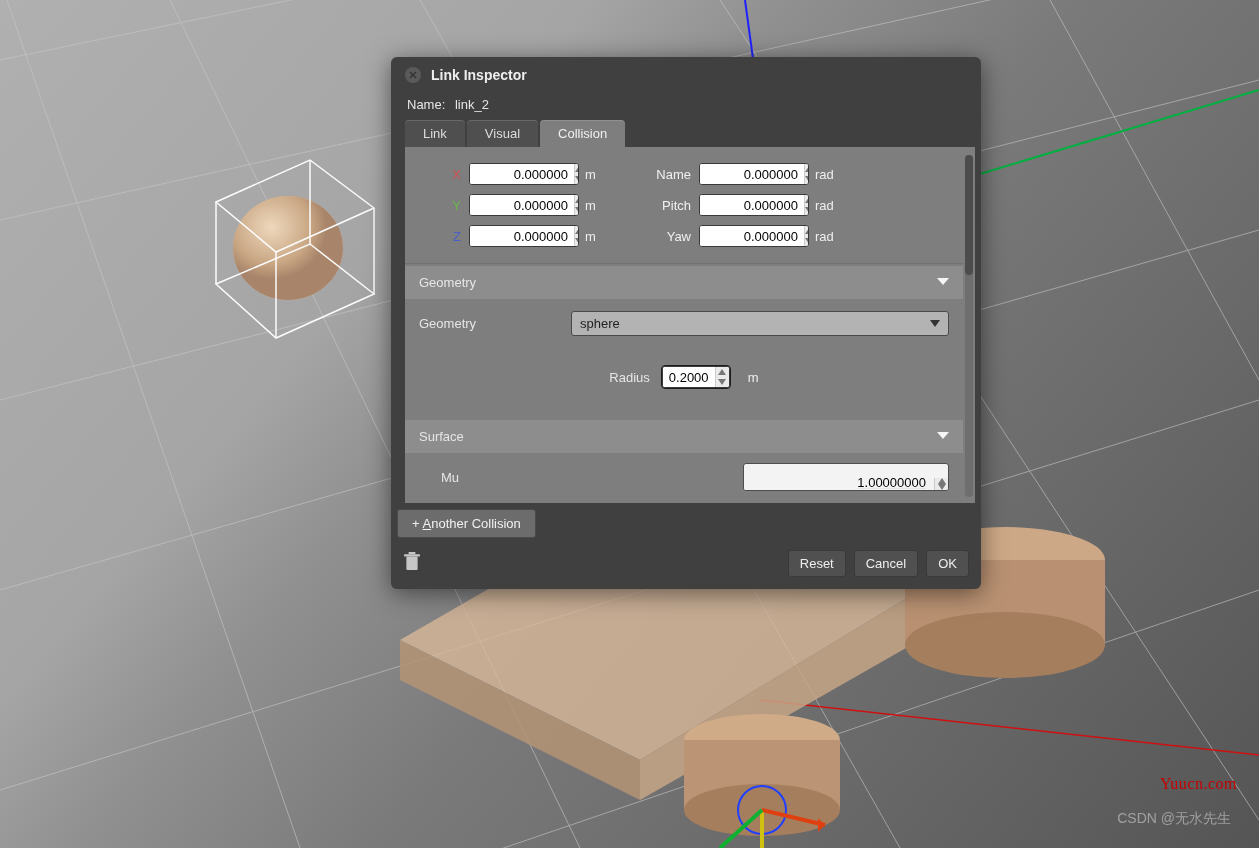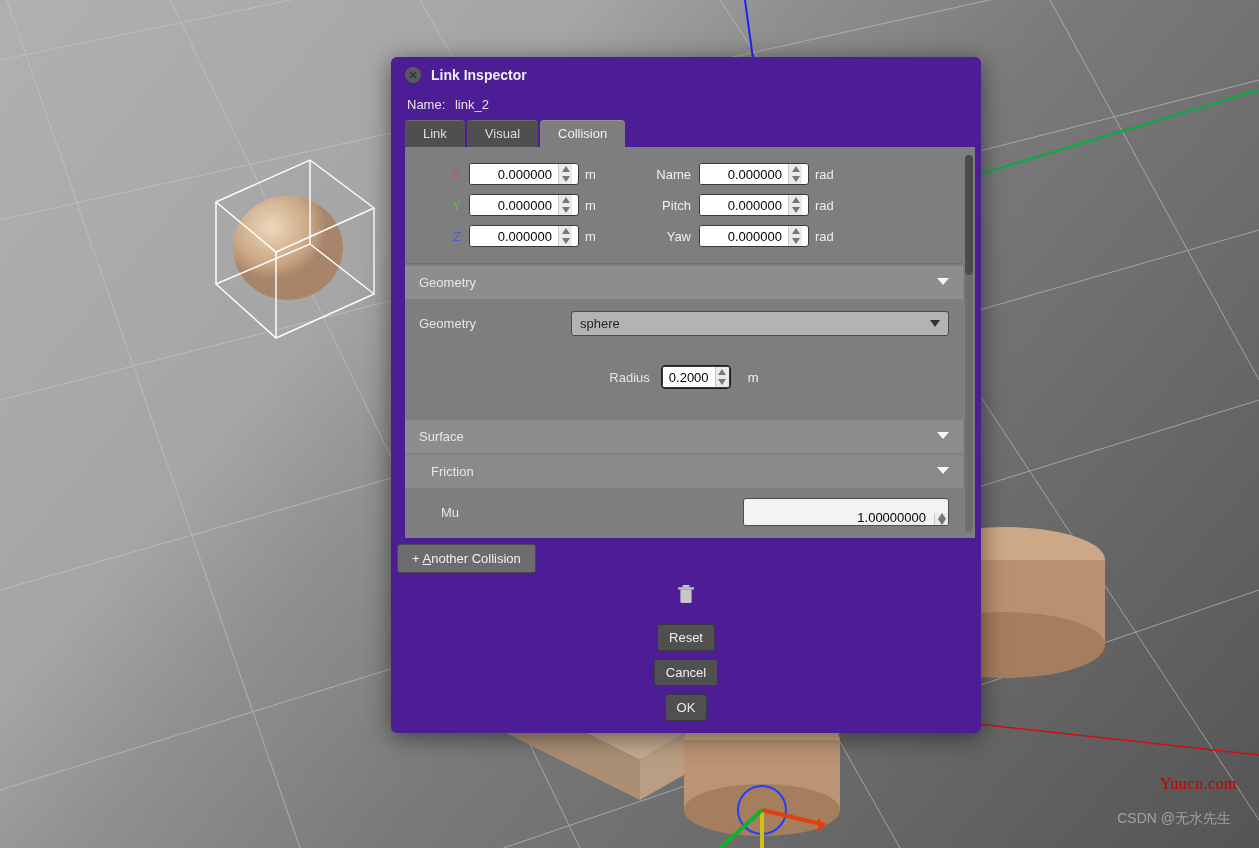--- a/index.html
+++ b/index.html
@@ -6,21 +6,21 @@
 body { width: 1259px; height: 848px; background: #7d7d7d; overflow: hidden; position: relative; }
 
 
 .viewport { position: absolute; inset: 0; background: linear-gradient(130deg, #b0b0b0 0%, #a5a5a5 30%, #909090 40%, #7a7a7a 55%, #6a6a6a 75%, #555 100%); }
 .viewport svg { position: absolute; inset: 0; }
 
 .watermark-csdn { position: absolute; right: 28px; bottom: 20px; color: #d8d8d8; opacity: .55; font-size: 14px; }
 .watermark-yuucn { position: absolute; right: 22px; bottom: 55px; color: #c60000; font-family: serif; font-size: 16px; letter-spacing: .5px; }
 
 
-.dialog { position: absolute; left: 391px; top: 57px; width: 590px; background: #4c1d95; border-radius: 6px; box-shadow: 0 4px 24px rgba(0,0,0,.5); color: #e6e6e6; font-size: 13px; }
+.dialog { position: absolute; left: 391px; top: 57px; width: 590px; background: #404040; border-radius: 6px; box-shadow: 0 4px 24px rgba(0,0,0,.5); color: #e6e6e6; font-size: 13px; }
 .title-bar { display: flex; align-items: center; padding: 10px 14px 8px; gap: 10px; }
 .close-btn { width: 16px; height: 16px; border-radius: 50%; background: #5a5a5a; display: flex; align-items: center; justify-content: center; cursor: pointer; }
 .close-btn svg { width: 10px; height: 10px; }
 .dlg-title { font-weight: bold; font-size: 14px; color: #eee; }
 .name-row { padding: 6px 16px 8px; color: #e6e6e6; }
 .name-row span:first-child { margin-right: 6px; margin-top: 12px; }
 
 .tabs { display: flex; align-items: flex-end; padding-left: 14px; gap: 2px; }
 .tab { padding: 6px 18px; background: #6a6a6a; border-radius: 4px 4px 0 0; color: #f0f0f0; cursor: pointer; box-shadow: inset 0 1px rgba(255,255,255,.15); }
 .tab.inactive { background: #4f4f4f; color: #ddd; }
@@ -31,21 +31,21 @@
 .scroll-thumb { position: absolute; right: 0; top: 0; width: 8px; height: 120px; background: #4c4c4c; border-radius: 4px; }
 .box { background: #7e7e7e; padding: 10px; border-bottom: 1px solid rgba(0,0,0,.1); }
 
 .pose-grid { display: grid; grid-template-columns: 40px 110px 20px 100px 110px 30px; row-gap: 9px; align-items: center; padding: 6px 14px; }
 .axis-x { color: #d05050; text-align: right; padding-right: 8px; }
 .axis-y { color: #6ab54a; text-align: right; padding-right: 8px; }
 .axis-z { color: #4860c8; text-align: right; padding-right: 8px; }
 .axis-lbl { color: #f0f0f0; text-align: right; padding-right: 8px; }
 
 .spin { display: inline-flex; align-items: stretch; background: #fff; border: 1px solid #3a3a3a; border-radius: 3px; height: 22px; overflow: hidden; }
-.spin input { border: none; outline: none; width: 88px; text-align: right; padding: 0 6px; font-size: 13px; font-family: Arial; }
+.spin input { border: none; outline: none; width: 104px; text-align: right; padding: 0 6px; font-size: 13px; font-family: Arial; }
 .spin-btns { display: flex; flex-direction: column; width: 14px; background: #eaeaea; border-left: 1px solid #ccc; }
 .spin-btns .up, .spin-btns .down { flex: 1; display: flex; align-items: center; justify-content: center; cursor: pointer; }
 .spin-btns svg { width: 8px; height: 6px; }
 .unit { color: #eee; padding-left: 6px; }
 
 .section-header { display: flex; align-items: center; justify-content: space-between; background: #8d8d8d; padding: 9px 14px; cursor: pointer; margin-top: 2px; }
 .section-header.lvl1 { background: #8d8d8d; }
 .section-header.lvl2 { background: #8a8a8a; padding-left: 26px; }
 .dropdown-icon svg { width: 12px; height: 12px; fill: #f5f5f5; }
 
@@ -58,21 +58,21 @@
 .radius-row .spin { outline: 1px solid #1d1d1d; }
 
 .mu-row { display: flex; align-items: center; justify-content: space-between; padding: 10px 14px 12px 36px; }
 .wide-spin { display: inline-flex; align-items: flex-end; background: #f3f3f3; border: 1px solid #4d4d4d; border-radius: 3px; height: 28px; overflow: hidden; text-decoration: underline; }
 .wide-spin input { border: none; outline: none; width: 190px; text-align: right; padding: 0 8px; font-size: 13px; background: #f3f3f3; }
 
 .add-row { padding: 6px; }
 .add-btn { background: #6c6c6c; color: #f0f0f0; padding: 6px 14px; border: 1px solid #4a4a4a; border-radius: 3px; cursor: pointer; display: inline-block; }
 .add-btn u { text-decoration: underline; }
 
-.footer { display: flex; align-items: center; padding: 10px 12px 12px; gap: 8px; flex-direction: column; }
+.footer { display: flex; align-items: center; padding: 10px 12px 12px; gap: 8px; }
 .trash { width: 18px; cursor: pointer; }
 .trash svg { fill: #c7c7c7; }
 .spacer { flex: 1; }
 .btn { background: #505050; color: #eee; padding: 5px 11px; border: 1px solid #3a3a3a; border-radius: 3px; cursor: pointer; }
 </style>
 </head>
 <body>
 
 <div class="viewport">
   <svg viewBox="0 0 1259 848" width="1259" height="848">
@@ -310,26 +310,20 @@
       <span class="unit">m</span>
     </div>
 
     <div class="section-header lvl1">
       <span>Surface</span>
       <span class="dropdown-icon"><svg viewBox="0 0 12 12">
             <polygon points="0,3 12,3 6,10"></polygon>
           </svg></span>
     </div>
 
-    <div class="section-header lvl2">
-      <span>Friction</span>
-      <span class="dropdown-icon"><svg viewBox="0 0 12 12">
-            <polygon points="0,3 12,3 6,10"></polygon>
-          </svg></span>
-    </div>
     <div class="mu-row">
       <span>Mu</span>
       <span class="wide-spin">
           <input value="1.00000000" style="">
           <span class="spin-btns">
             <span class="up">
               <svg viewBox="0 0 8 6">
                 <polygon points="4,0 8,6 0,6" fill="#777"></polygon>
               </svg>
             </span>

